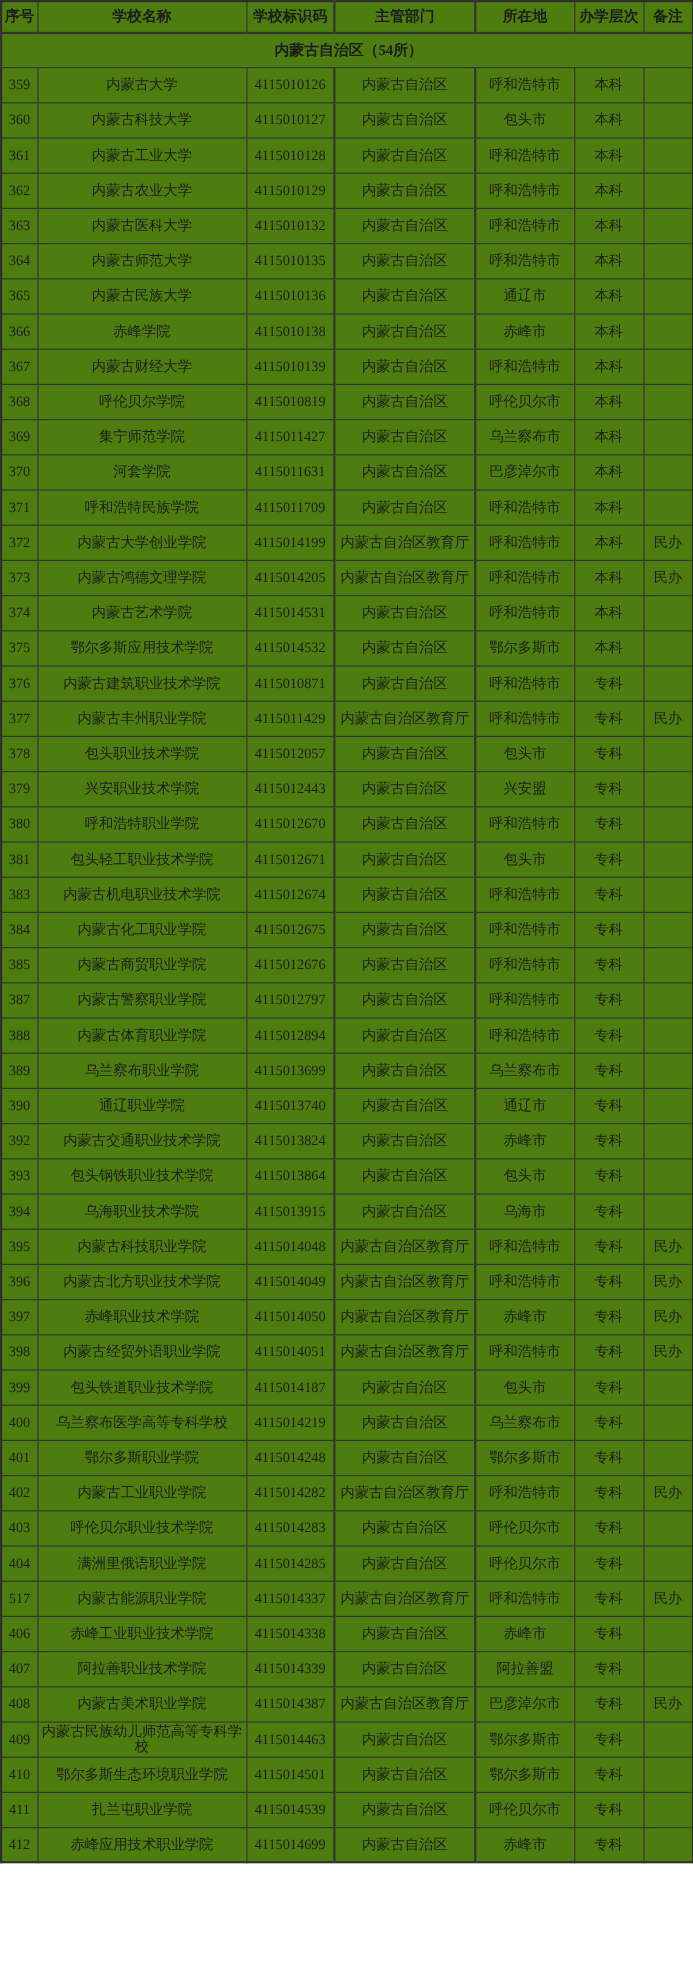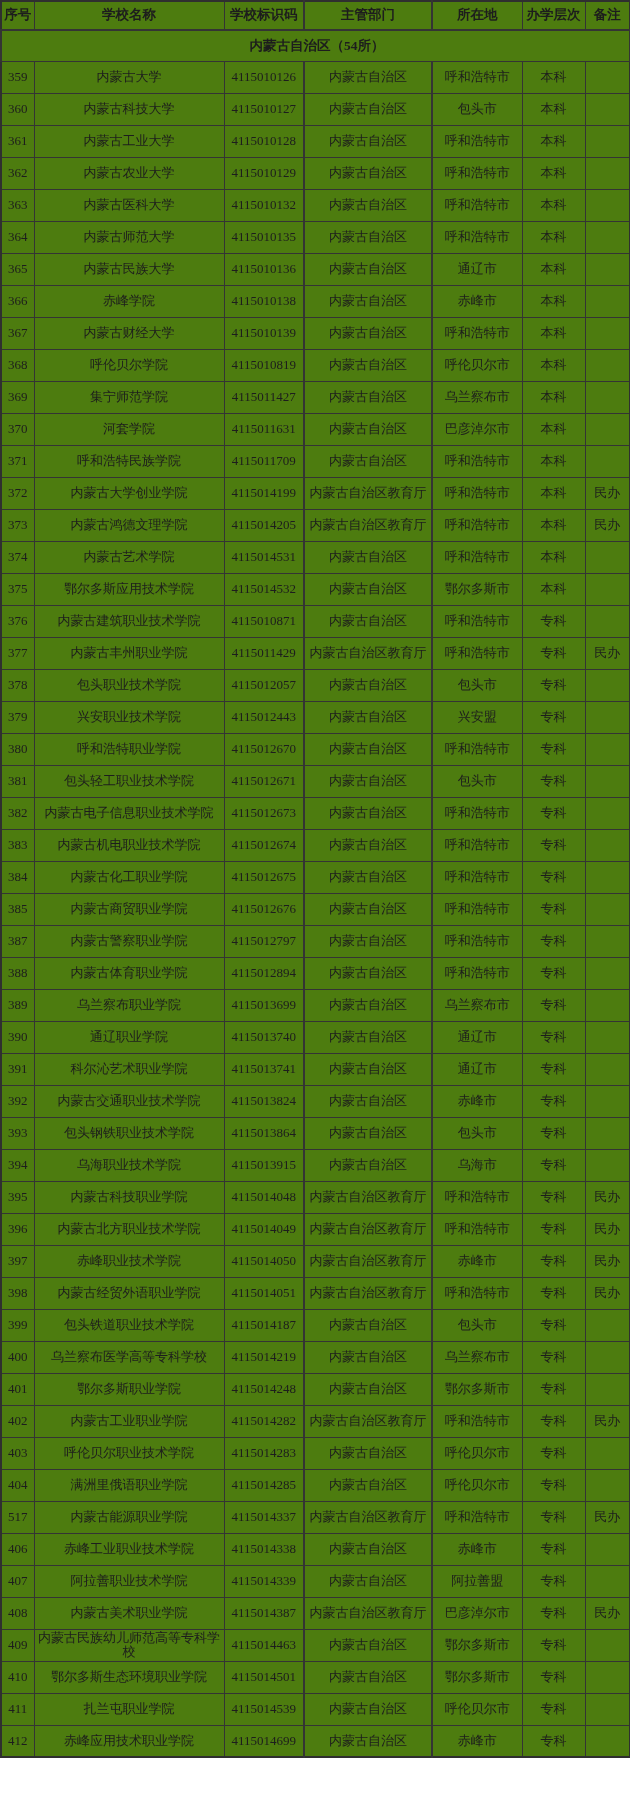--- a/index.html
+++ b/index.html
@@ -280,29 +280,20 @@
         <tr>
           <td class="c0">381</td>
           <td class="c1">包头轻工职业技术学院</td>
           <td class="c2">4115012671</td>
           <td class="c3">内蒙古自治区</td>
           <td class="c4">包头市</td>
           <td class="c5">专科</td>
           <td class="c6"></td>
         </tr>
         <tr>
-          <td class="c0">382</td>
-          <td class="c1">内蒙古电子信息职业技术学院</td>
-          <td class="c2">4115012673</td>
-          <td class="c3">内蒙古自治区</td>
-          <td class="c4">呼和浩特市</td>
-          <td class="c5">专科</td>
-          <td class="c6"></td>
-        </tr>
-        <tr>
           <td class="c0">383</td>
           <td class="c1">内蒙古机电职业技术学院</td>
           <td class="c2">4115012674</td>
           <td class="c3">内蒙古自治区</td>
           <td class="c4">呼和浩特市</td>
           <td class="c5">专科</td>
           <td class="c6"></td>
         </tr>
         <tr>
           <td class="c0">384</td>
@@ -346,29 +337,20 @@
           <td class="c2">4115013699</td>
           <td class="c3">内蒙古自治区</td>
           <td class="c4">乌兰察布市</td>
           <td class="c5">专科</td>
           <td class="c6"></td>
         </tr>
         <tr>
           <td class="c0">390</td>
           <td class="c1">通辽职业学院</td>
           <td class="c2">4115013740</td>
-          <td class="c3">内蒙古自治区</td>
-          <td class="c4">通辽市</td>
-          <td class="c5">专科</td>
-          <td class="c6"></td>
-        </tr>
-        <tr>
-          <td class="c0">391</td>
-          <td class="c1">科尔沁艺术职业学院</td>
-          <td class="c2">4115013741</td>
           <td class="c3">内蒙古自治区</td>
           <td class="c4">通辽市</td>
           <td class="c5">专科</td>
           <td class="c6"></td>
         </tr>
         <tr>
           <td class="c0">392</td>
           <td class="c1">内蒙古交通职业技术学院</td>
           <td class="c2">4115013824</td>
           <td class="c3">内蒙古自治区</td>

